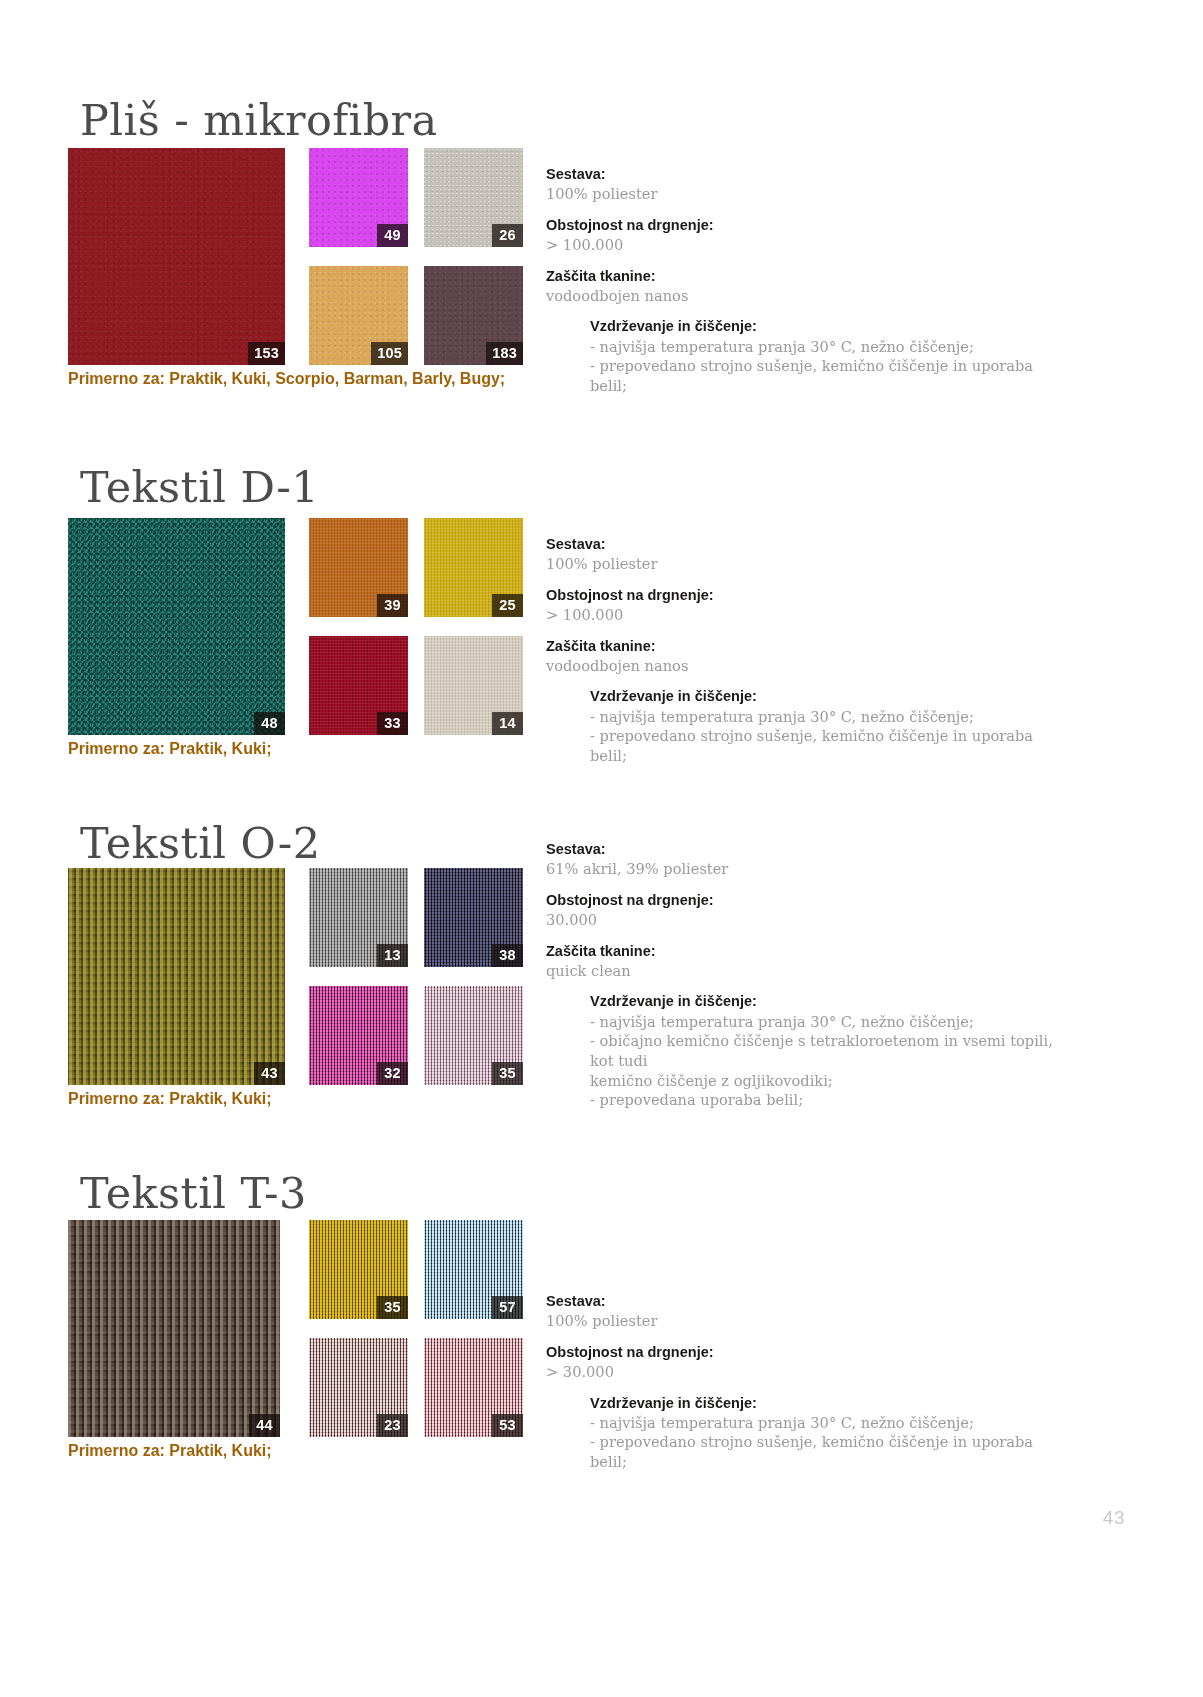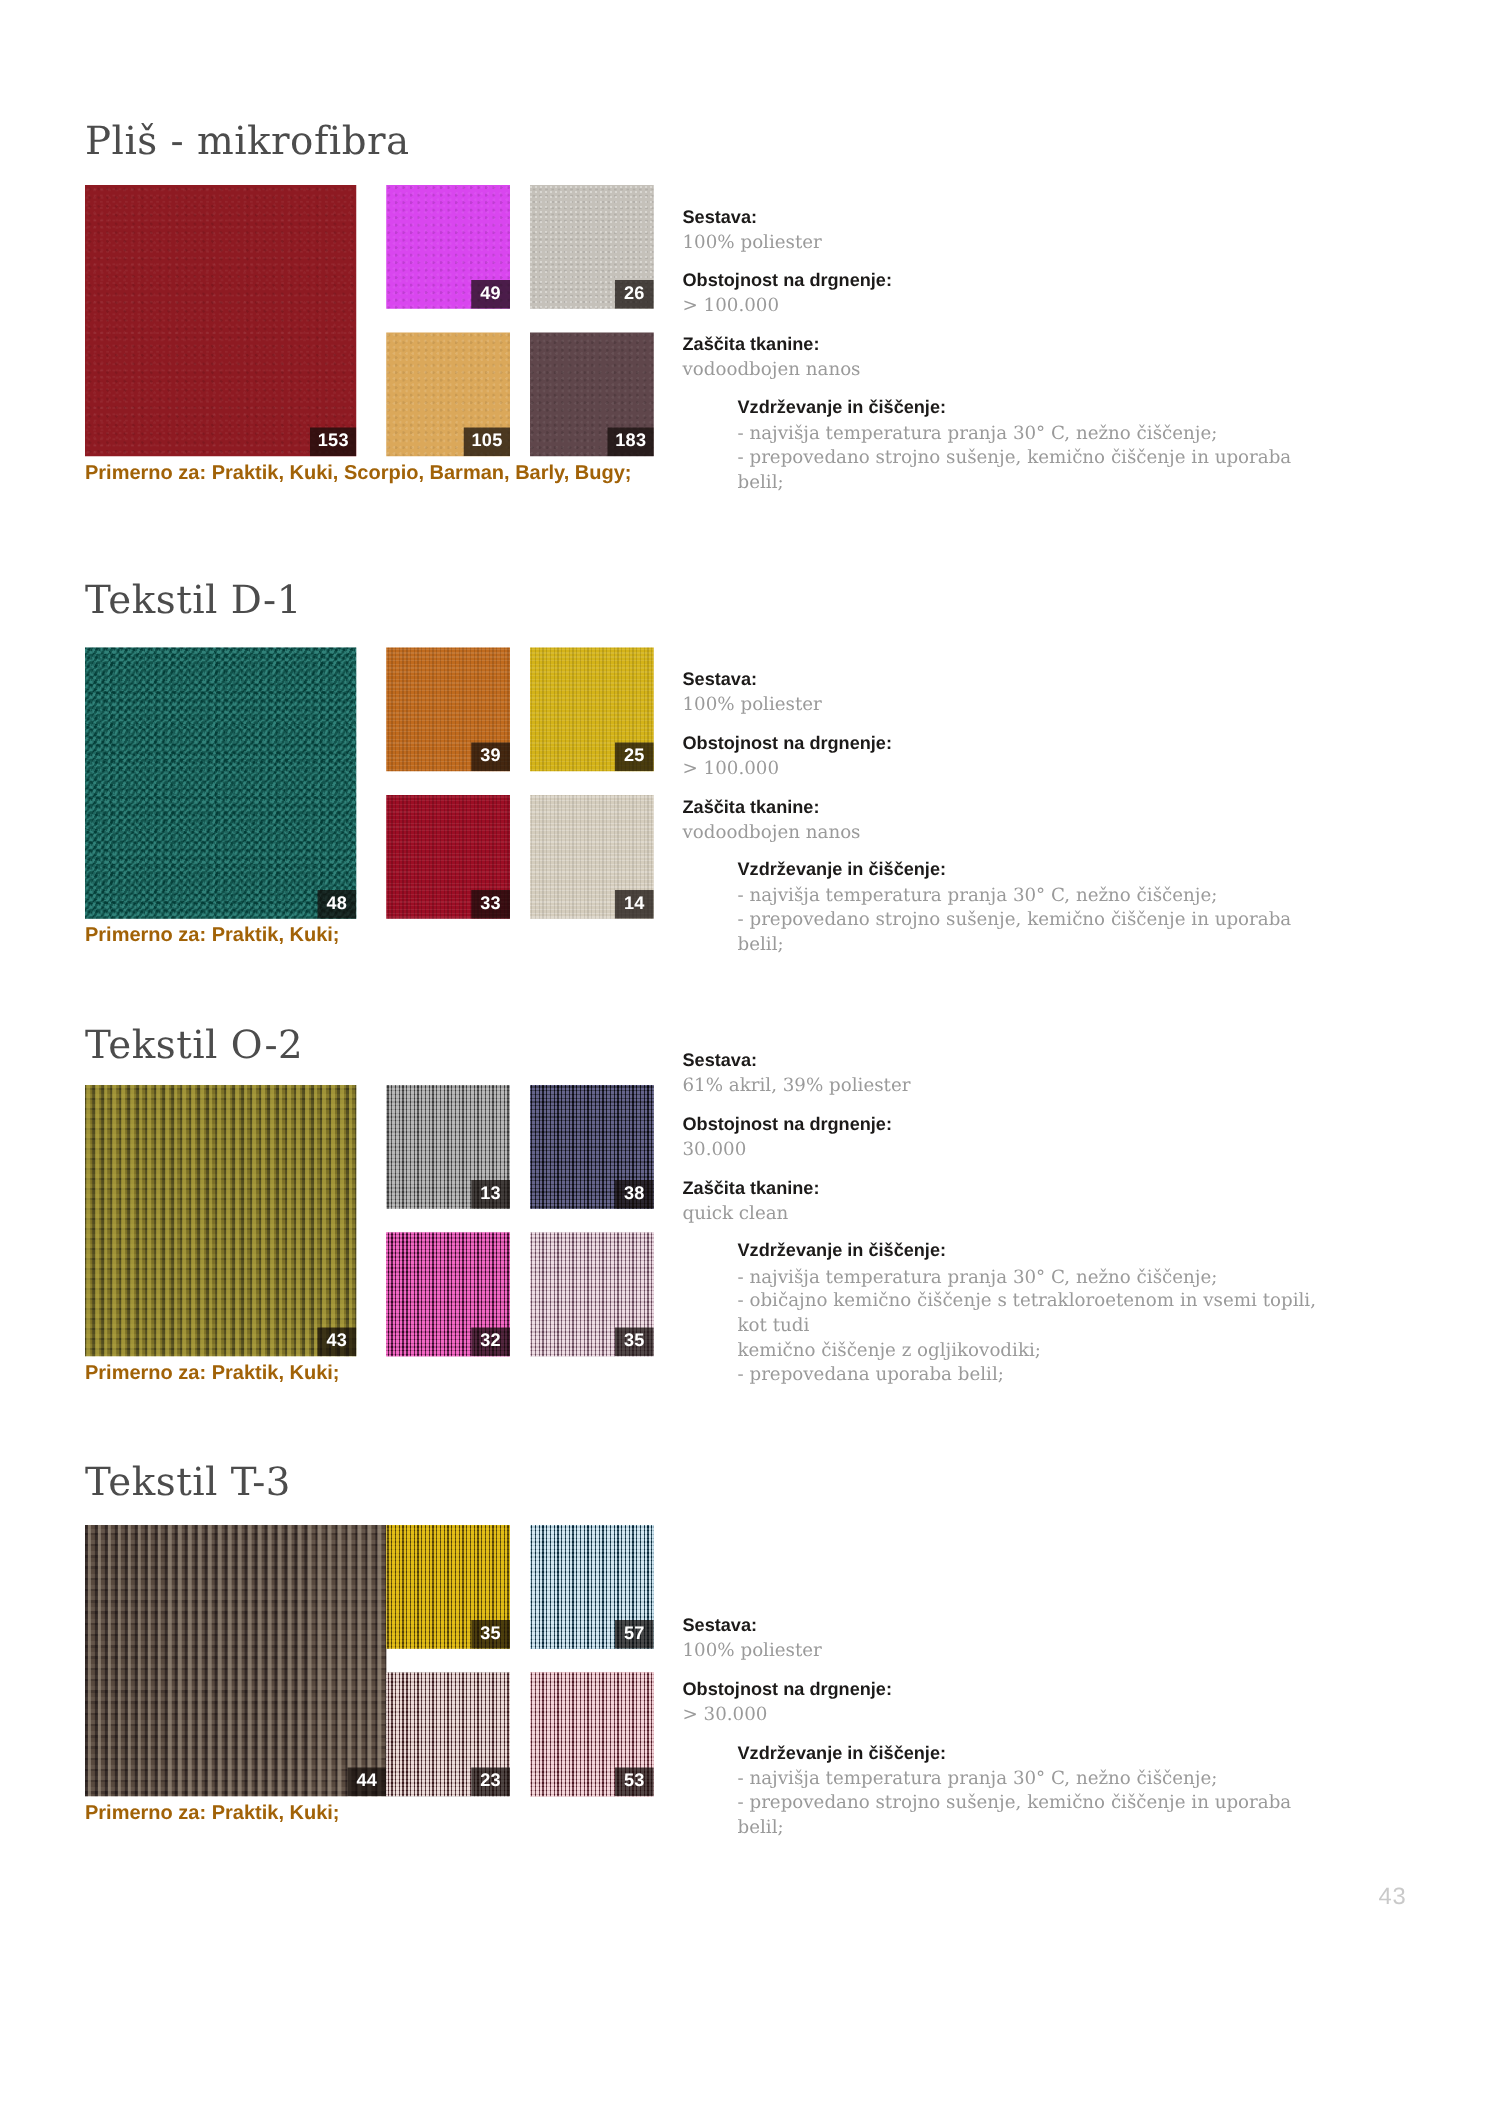--- a/index.html
+++ b/index.html
@@ -19,24 +19,24 @@
     position: absolute;
     inset: 0;
     background: #fff;
   }
 
   
   .section { position: absolute; left: 0; top: 0; width: 100%; }
 
   .section-title {
     position: absolute;
-    left: 68px;
+    left: 80px;
     font-family: "DejaVu Serif", "Liberation Serif", serif;
     font-weight: 400;
-    font-size: 31px;
+    font-size: 43px;
     letter-spacing: 0.4px;
     color: #4c4c4c;
     white-space: nowrap;
   }
 
   
   .swatch {
     position: absolute;
     overflow: hidden;
     background-color: #ccc;
@@ -332,21 +332,21 @@
           <span class="ln">- prepovedana uporaba belil;</span>
         </div>
       </div>
     </div>
   </div>
 
   <div class="section">
 
     <div class="section-title" style="top:1168px">Tekstil T-3</div>
 
-    <div class="swatch" style="left:68px; top:1220px; width:241px; height:217px; background:#8e8275;">
+    <div class="swatch" style="left:68px; top:1220px; width:212px; height:217px; background:#8e8275;">
       <div class="tex" style="background-image:
               repeating-linear-gradient(90deg, rgba(35,20,25,.75) 0 2px, rgba(245,240,235,.85) 2px 5px, rgba(120,100,90,.6) 5px 8px),
               repeating-linear-gradient(0deg, rgba(30,18,22,.65) 0 2px, rgba(250,245,240,.7) 2px 5px, rgba(130,110,100,.5) 5px 9px);
               mix-blend-mode:multiply; opacity:.92;"></div>
       <div class="badge">44</div>
     </div>
 
     <div class="swatch" style="left:309px; top:1220px; width:99px; height:99px; background:#e3c21b;">
       <div class="tex" style="background-image:
               repeating-linear-gradient(90deg, rgba(40,30,0,.6) 0 1px, rgba(255,250,210,.8) 1px 3px),

